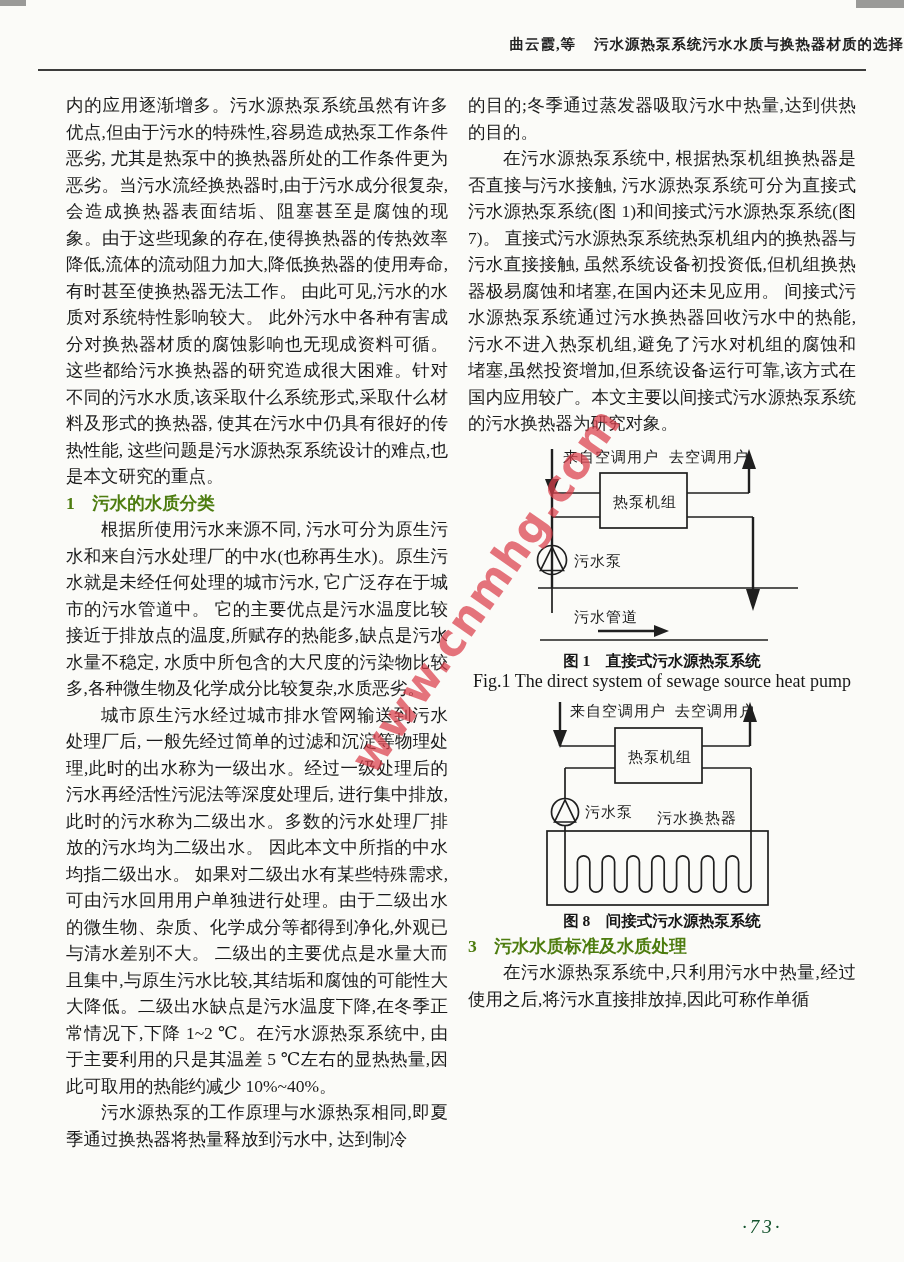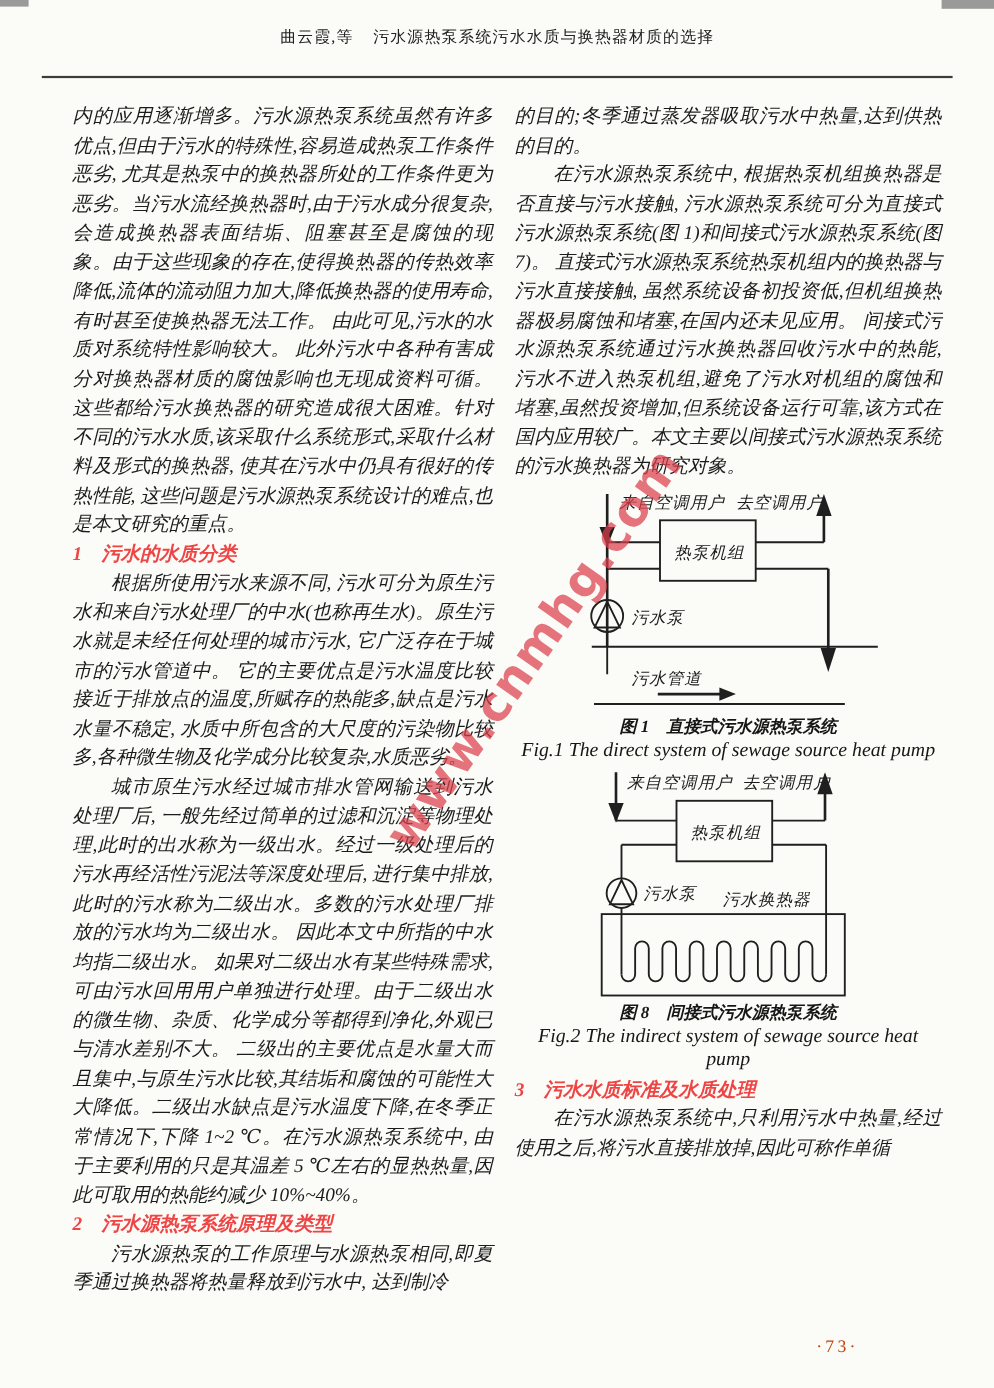--- a/index.html
+++ b/index.html
@@ -7,41 +7,41 @@
     position:relative;width:904px;height:1262px;margin:0 auto;
     background:#fbfbf8;overflow:hidden;
     font-family:"Liberation Serif","DejaVu Serif",serif;
     color:#1b1b1b;
   }
   .scan-smudge{position:absolute;background:#4a4a48;opacity:.55;}
   .smudge-tl{left:0;top:0;width:26px;height:6px;}
   .smudge-tr{left:856px;top:0;width:48px;height:8px;}
 
   .header{
-    position:absolute;top:24px;left:0;width:100%;
-    text-align:center;font-size:14.5px;font-weight:normal;
+    position:absolute;top:35px;left:0;width:100%;
+    text-align:right;font-size:14.5px;font-weight:bold;
     letter-spacing:1px;color:#222;
   }
   .header .authors{margin-right:18px;}
   .header-rule{
     position:absolute;top:69px;left:38px;width:828px;height:0;
     border-top:2.5px solid #3c3c3c;
   }
 
-  .col{position:absolute;top:92px;font-style:italic;}
+  .col{position:absolute;top:92px;}
   .col-left{left:66px;width:382px;}
   .col-right{left:468px;width:388px;}
   .col p{
     margin:0;font-size:17.5px;line-height:26.5px;
     text-align:justify;text-indent:2em;color:#1b1b1b;
   }
   .col p.cont{text-indent:0;}
   .col .sec-h{
     margin:0;font-size:17.5px;line-height:26.5px;
-    font-weight:bold;text-indent:0;color:#ef4444;
+    font-weight:bold;text-indent:0;color:#4d7c0f;
   }
 
   .figure{margin:4px 0 2px 0;text-align:center;}
   .figure svg{display:block;margin:0 auto;}
   .cap-cn{
     font-size:15.5px;font-weight:bold;line-height:21px;
     text-align:center;margin:2px 0 0 0;color:#161616;
   }
   .cap-en{
     font-size:18px;line-height:21px;text-align:center;
@@ -52,21 +52,21 @@
     position:absolute;left:286px;top:598px;width:352px;
     transform:rotate(-55deg);
     font-family:"DejaVu Sans",sans-serif;
     font-size:44px;font-weight:bold;letter-spacing:1px;
     color:rgba(219,62,75,0.72);
     text-align:center;pointer-events:none;white-space:nowrap;
   }
 
   .page-number{
     position:absolute;left:742px;top:1216px;
-    font-size:16px;letter-spacing:3px;color:#c2410c;
+    font-size:19px;letter-spacing:3px;color:#14532d;font-style:italic;
   }
 
   svg .ln{stroke:#1f1f1f;stroke-width:1.7;fill:none;}
   svg .thick{stroke:#1f1f1f;stroke-width:2.4;fill:none;}
   svg .box{fill:#fbfbf8;stroke:#1f1f1f;stroke-width:1.7;}
   svg .arrow{fill:#1f1f1f;stroke:none;}
   svg text{
     font-family:"Liberation Serif","DejaVu Serif",serif;
     font-size:15px;fill:#1b1b1b;letter-spacing:1px;
   }
@@ -82,21 +82,20 @@
   <div class="header">
     <span class="authors">曲云霞,等</span><span class="title">污水源热泵系统污水水质与换热器材质的选择</span>
   </div>
   <div class="header-rule"></div>
 
   <div class="col col-left">
     <p class="cont">内的应用逐渐增多。污水源热泵系统虽然有许多优点,但由于污水的特殊性,容易造成热泵工作条件恶劣, 尤其是热泵中的换热器所处的工作条件更为恶劣。当污水流经换热器时,由于污水成分很复杂,会造成换热器表面结垢、阻塞甚至是腐蚀的现象。由于这些现象的存在,使得换热器的传热效率降低,流体的流动阻力加大,降低换热器的使用寿命,有时甚至使换热器无法工作。 由此可见,污水的水质对系统特性影响较大。 此外污水中各种有害成分对换热器材质的腐蚀影响也无现成资料可循。这些都给污水换热器的研究造成很大困难。针对不同的污水水质,该采取什么系统形式,采取什么材料及形式的换热器, 使其在污水中仍具有很好的传热性能, 这些问题是污水源热泵系统设计的难点,也是本文研究的重点。</p>
     <p class="sec-h">1　污水的水质分类</p>
     <p>根据所使用污水来源不同, 污水可分为原生污水和来自污水处理厂的中水(也称再生水)。原生污水就是未经任何处理的城市污水, 它广泛存在于城市的污水管道中。 它的主要优点是污水温度比较接近于排放点的温度,所赋存的热能多,缺点是污水水量不稳定, 水质中所包含的大尺度的污染物比较多,各种微生物及化学成分比较复杂,水质恶劣。</p>
     <p>城市原生污水经过城市排水管网输送到污水处理厂后, 一般先经过简单的过滤和沉淀等物理处理,此时的出水称为一级出水。经过一级处理后的污水再经活性污泥法等深度处理后, 进行集中排放,此时的污水称为二级出水。多数的污水处理厂排放的污水均为二级出水。 因此本文中所指的中水均指二级出水。 如果对二级出水有某些特殊需求,可由污水回用用户单独进行处理。由于二级出水的微生物、杂质、化学成分等都得到净化,外观已与清水差别不大。 二级出的主要优点是水量大而且集中,与原生污水比较,其结垢和腐蚀的可能性大大降低。二级出水缺点是污水温度下降,在冬季正常情况下,下降 1~2 ℃。在污水源热泵系统中, 由于主要利用的只是其温差 5 ℃左右的显热热量,因此可取用的热能约减少 10%~40%。</p>
-    <p class="sec-h">2　污水源热泵系统原理及类型</p>
     <p>污水源热泵的工作原理与水源热泵相同,即夏季通过换热器将热量释放到污水中, 达到制冷</p>
   </div>
 
   <div class="col col-right">
     <p class="cont">的目的;冬季通过蒸发器吸取污水中热量,达到供热的目的。</p>
     <p>在污水源热泵系统中, 根据热泵机组换热器是否直接与污水接触, 污水源热泵系统可分为直接式污水源热泵系统(图 1)和间接式污水源热泵系统(图 7)。 直接式污水源热泵系统热泵机组内的换热器与污水直接接触, 虽然系统设备初投资低,但机组换热器极易腐蚀和堵塞,在国内还未见应用。 间接式污水源热泵系统通过污水换热器回收污水中的热能,污水不进入热泵机组,避免了污水对机组的腐蚀和堵塞,虽然投资增加,但系统设备运行可靠,该方式在国内应用较广。本文主要以间接式污水源热泵系统的污水换热器为研究对象。</p>
 
     <div class="figure">
       <svg width="390" height="207" viewBox="0 0 390 207">
 
@@ -168,21 +167,20 @@
           A6.2 6.2 0 0 0 109.4 190 V166 A6.2 6.2 0 0 1 121.8 166 V190
           A6.2 6.2 0 0 0 134.2 190 V166 A6.2 6.2 0 0 1 146.6 166 V190
           A6.2 6.2 0 0 0 159 190 V166 A6.2 6.2 0 0 1 171.4 166 V190
           A6.2 6.2 0 0 0 183.8 190 V166 A6.2 6.2 0 0 1 196.2 166 V190
           A6.2 6.2 0 0 0 208.6 190 V166 A6.2 6.2 0 0 1 221 166 V190
           A6.2 6.2 0 0 0 233.4 190 V166 A6.2 6.2 0 0 1 245.8 166 V190
           A6.2 6.2 0 0 0 258.2 190 V166 A6.2 6.2 0 0 1 270.6 166 V190
           A6.2 6.2 0 0 0 283 190"></path>
       </svg>
       <div class="cap-cn">图 8　间接式污水源热泵系统</div>
-      <div class="cap-en">Fig.2 The indirect system of sewage source heat pump</div>
     </div>
 
     <p class="sec-h">3　污水水质标准及水质处理</p>
     <p>在污水源热泵系统中,只利用污水中热量,经过使用之后,将污水直接排放掉,因此可称作单循</p>
   </div>
 
   <div class="watermark">www.cnmhg.com</div>
 
   <div class="page-number">·73·</div>
 

